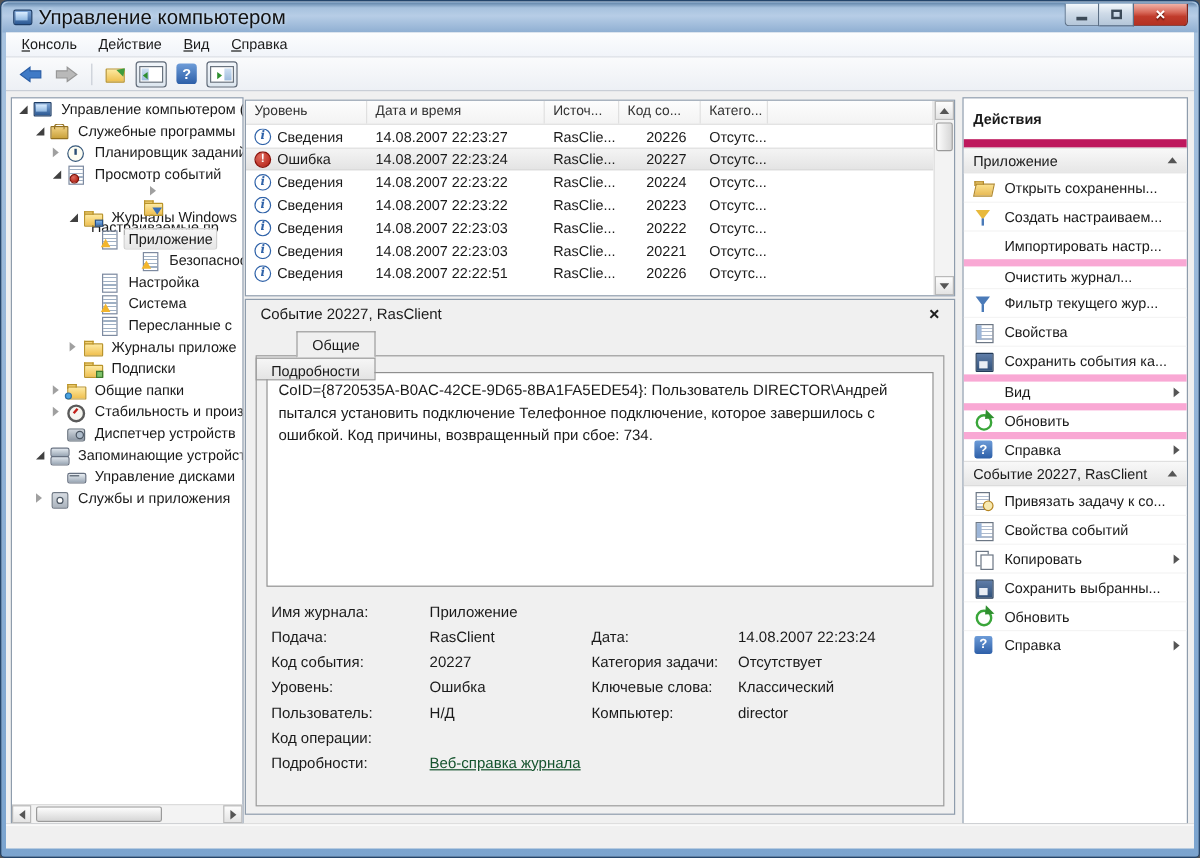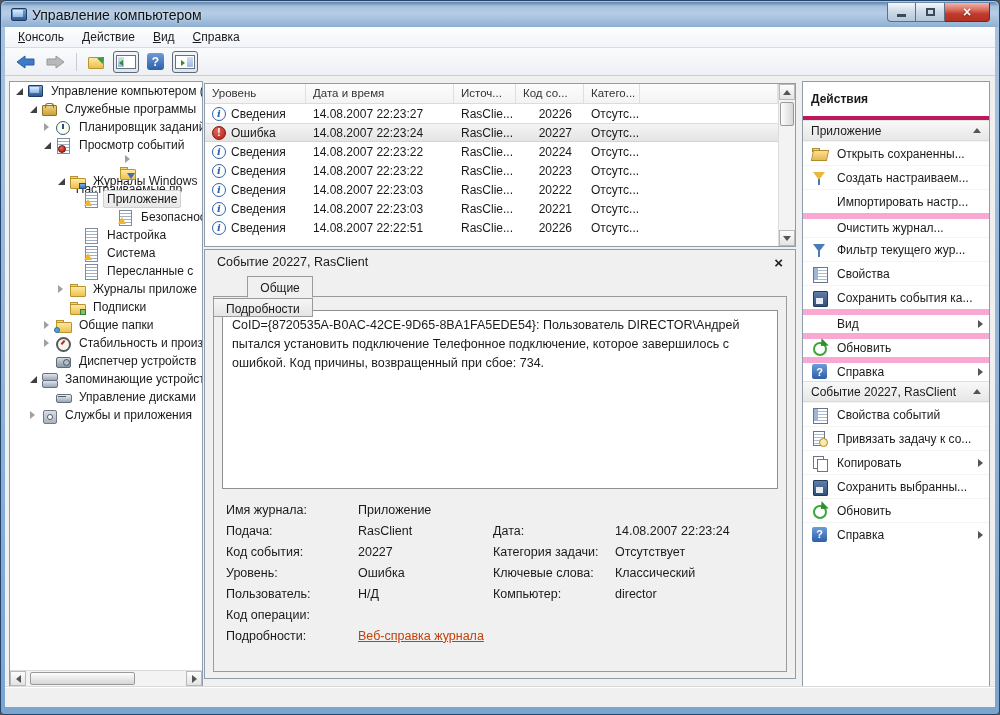--- a/index.html
+++ b/index.html
@@ -1,21 +1,21 @@
 <!DOCTYPE html>
 <html><head>
 <meta charset="utf-8">
 <style>
   html,body{margin:0;padding:0;background:#555;}
   *{box-sizing:border-box;}
   .stage{position:relative;width:1000px;height:715px;font-family:"Liberation Sans",sans-serif;font-size:12px;color:#1a1a1a;overflow:hidden;}
   
   .window{position:absolute;inset:0;background:linear-gradient(180deg,#a9c4e0 0%,#8fb1d6 55%,#7ba4cf 100%);border:1px solid #24456b;border-radius:6px 6px 4px 4px;}
   .titlebar{position:absolute;top:1px;left:1px;right:1px;height:25px;border-radius:5px 5px 0 0;display:flex;align-items:center;padding:0 8px;background:linear-gradient(180deg,#5f83a8 0%,#a7c2de 18%,#b7cde6 45%,#8fafd2 100%);}
-  .title-text{margin-left:6px;color:#111;font-size:14px;text-shadow:0 0 3px #dbe8f5;}
+  .title-text{margin-left:6px;color:#111;font-size:17px;text-shadow:0 0 3px #dbe8f5;}
   .app-ic{width:16px;height:14px;position:relative;}
   .app-ic::before{content:"";position:absolute;left:1px;top:0;width:14px;height:11px;background:linear-gradient(#7fa7d8,#2d5a94);border:1px solid #1c3c66;border-radius:2px;}
   .app-ic::after{content:"";position:absolute;left:3px;top:2px;width:10px;height:7px;background:linear-gradient(#d9ecff,#8fb7e0);}
   .win-btns{position:absolute;top:1px;right:8px;display:flex;}
   .wbtn{height:19px;display:flex;align-items:center;justify-content:center;border:1px solid #5c6f85;border-top:none;background:linear-gradient(180deg,#f4f8fc,#cfdbe8 45%,#b4c6d9);}
   .wbtn.min{width:29px;border-radius:0 0 0 4px;}
   .wbtn.max{width:29px;border-left:none;}
   .wbtn.close{width:45px;border-left:none;border-radius:0 0 4px 0;background:linear-gradient(180deg,#f2b5aa,#d8695a 40%,#c03b2b 60%,#b33123);border-color:#7e241a;}
   .g-min{width:9px;height:3px;background:#3a4document;background:#3c4a58;margin-top:7px;}
   .g-max{width:9px;height:8px;border:2px solid #3c4a58;}
@@ -108,23 +108,23 @@
   .d-title{display:flex;align-items:center;height:24px;padding:0 12px;font-size:12.5px;}
   .d-close{margin-left:auto;font-size:15px;font-weight:bold;color:#222;line-height:1;}
   .tabs{position:absolute;left:8px;top:26px;height:21px;display:flex;align-items:flex-end;z-index:3;flex-direction:column;}
   .tab{padding:3px 12px 2px;border:1px solid #9b9b9b;margin-right:2px;font-size:12px;background:linear-gradient(#f6f6f6,#e4e4e4);height:19px;}
   .tab.active{background:#f0f0f0;border-bottom:1px solid #f0f0f0;height:22px;padding-top:4px;}
   .tabpage{position:absolute;left:8px;right:8px;top:46px;bottom:6px;border:1px solid #9b9b9b;background:#f0f0f0;}
   .msgbox{position:absolute;left:8px;right:8px;top:13px;height:179px;background:#fff;border:1px solid #8f8f8f;padding:5px 9px;font-size:12.5px;line-height:1.5;overflow:hidden;}
   .fields{position:absolute;left:0;right:0;top:202px;}
   .frow{display:flex;height:21px;align-items:center;padding-left:12px;font-size:12.5px;}
   .fl{width:132px;flex:none;} .fv{width:135px;flex:none;} .frl{width:122px;flex:none;}
-  .fv-link{color:#c2410c;text-decoration:underline;}
-  
-  .a-header{height:22px;display:flex;align-items:center;padding:17px 8px;font-weight:bold;border-bottom:4px solid #be185d;text-align:right;}
+  .fv-link{color:#14532d;text-decoration:underline;}
+  
+  .a-header{height:22px;display:flex;align-items:center;padding:17px 8px;font-weight:bold;border-bottom:7px solid #be185d;text-align:right;}
   .a-sec{height:21px;display:flex;align-items:center;padding:0 8px;background:linear-gradient(#f8f8f8,#e7e7e7);border-top:1px solid #e0e0e0;border-bottom:1px solid #dcdcdc;}
   .a-sec .carat{margin-left:auto;}
   .a-item{height:24px;display:flex;align-items:center;padding:0 6px 0 8px;border-top:1px solid #f4f4f4;}
   .a-item.group-start{border-top:6px solid #f9a8d4;}
   .a-item .sub{margin-left:auto;}
   .aic{width:18px;height:16px;margin-right:8px;position:relative;flex:none;}
   .aic-open-folder::before{content:"";position:absolute;left:1px;top:2px;width:6px;height:3px;background:#f6d478;border:1px solid #b28a2e;border-bottom:none;}
   .aic-open-folder::after{content:"";position:absolute;left:1px;top:4px;width:14px;height:9px;background:linear-gradient(#fbe08a,#e7b955);border:1px solid #b28a2e;transform:skewX(-12deg);}
   .aic-new-view::before{content:"";position:absolute;left:2px;top:2px;border-left:6px solid transparent;border-right:6px solid transparent;border-top:8px solid #e8b93c;}
   .aic-new-view::after{content:"";position:absolute;left:7px;top:9px;width:2px;height:6px;background:#4a7ab8;}
@@ -513,26 +513,26 @@
             <div class="a-item group-start">
               <span class="aic aic-help"></span>
               <span>Справка</span>
               <span class="sub tri-r"></span>
             </div>
             <div class="a-sec">
               <span>Событие 20227, RasClient</span>
               <span class="carat tri-u" style="border-bottom-width: 5px;"></span>
             </div>
             <div class="a-item">
+              <span class="aic aic-attach-task"></span>
+              <span>Привязать задачу к со...</span>
+            </div>
+            <div class="a-item">
               <span class="aic aic-properties"></span>
               <span>Свойства событий</span>
-            </div>
-            <div class="a-item">
-              <span class="aic aic-attach-task"></span>
-              <span>Привязать задачу к со...</span>
             </div>
             <div class="a-item">
               <span class="aic aic-copy"></span>
               <span>Копировать</span>
               <span class="sub tri-r"></span>
             </div>
             <div class="a-item">
               <span class="aic aic-save"></span>
               <span>Сохранить выбранны...</span>
             </div>

